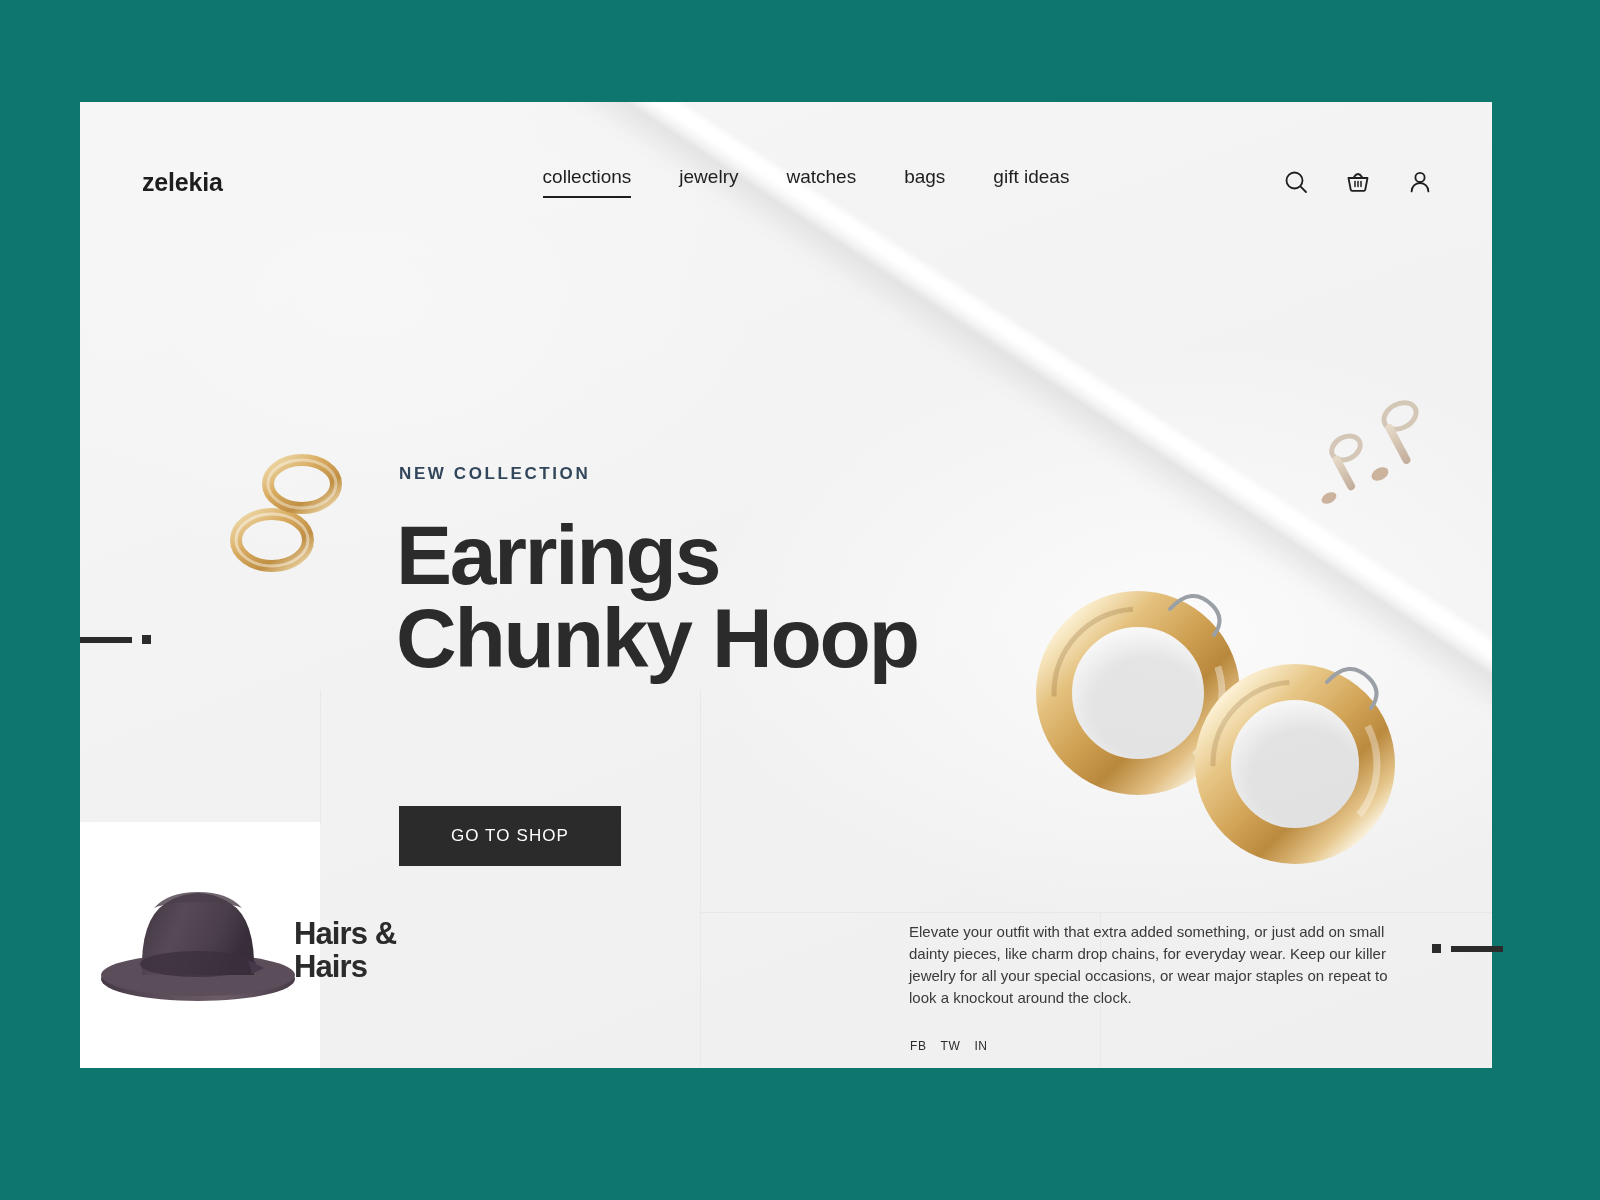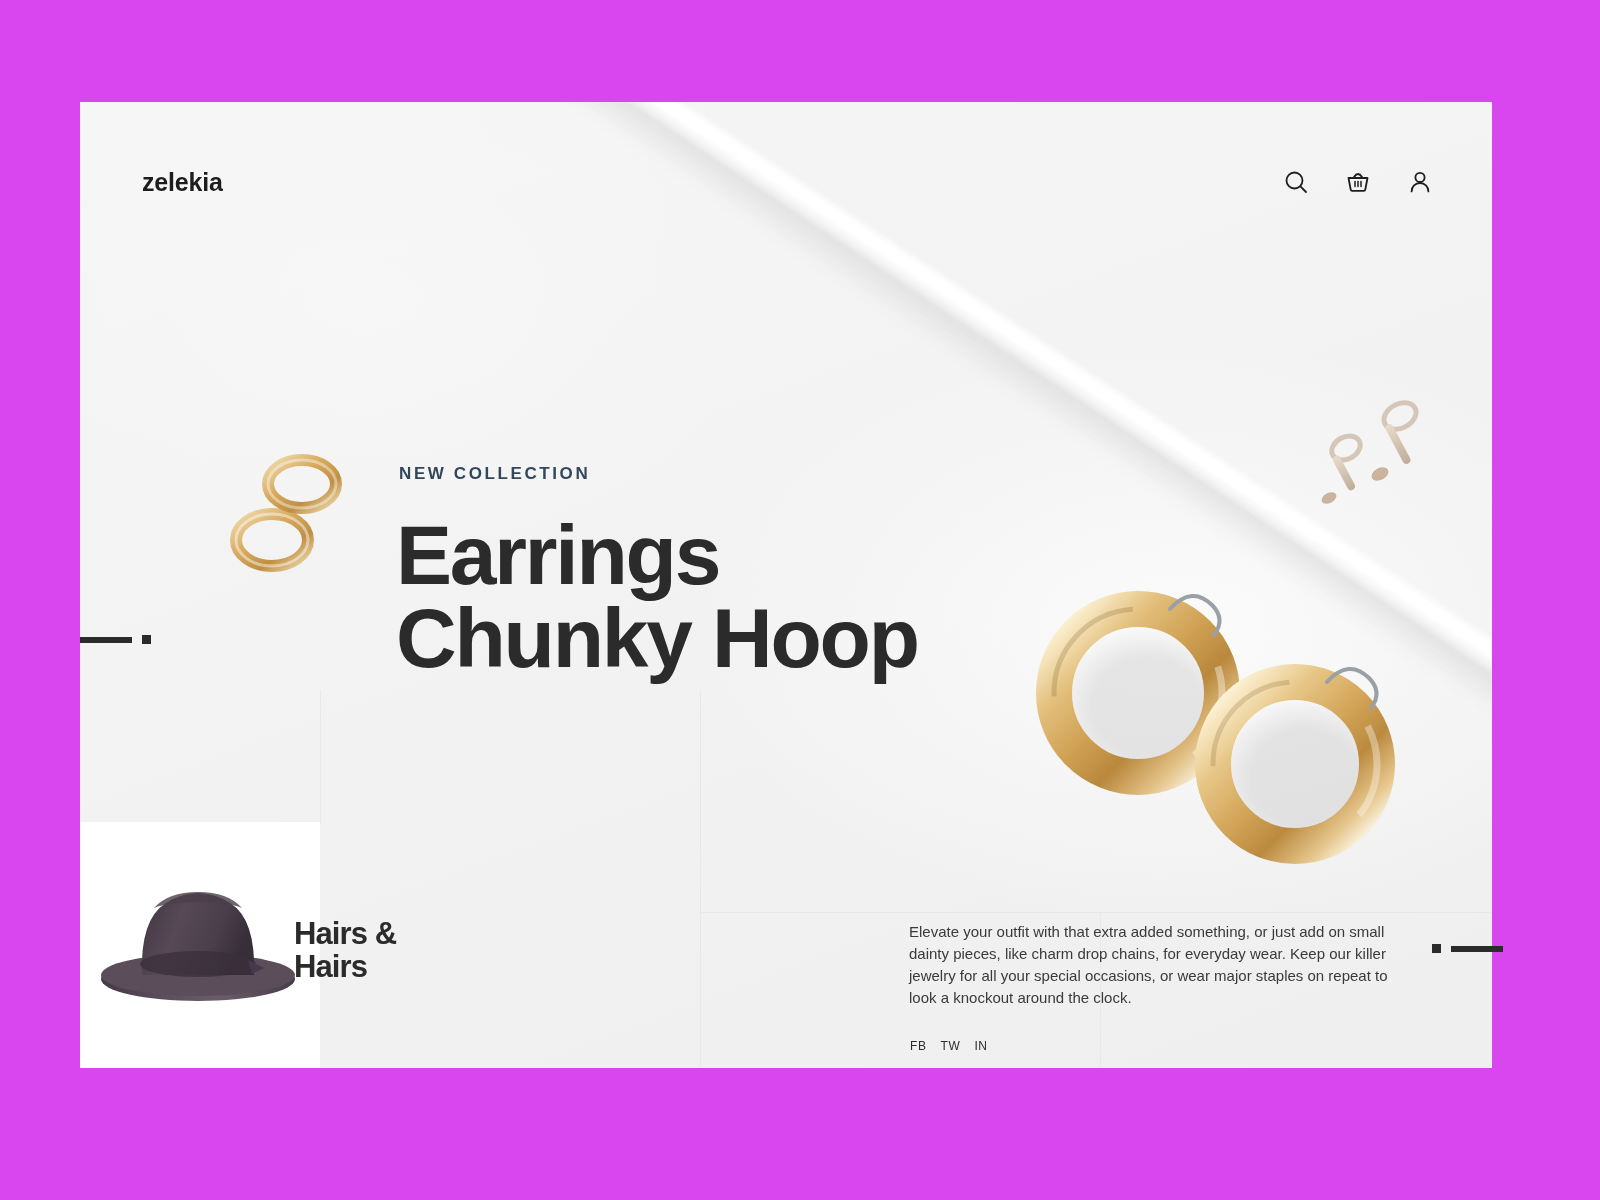--- a/index.html
+++ b/index.html
@@ -10,21 +10,21 @@
     overflow: hidden;
     background: #dfe2e6;
     font-family: "Liberation Sans", sans-serif;
   }
 
   
   .page {
     position: relative;
     width: 1600px;
     height: 1200px;
-    background: #d946ef;
+    background: #0f766e;
   }
 
   .card {
     position: absolute;
     left: 80px;
     top: 102px;
     width: 1412px;
     height: 966px;
     background: #f4f4f4;
     overflow: hidden;
@@ -324,20 +324,27 @@
       <ellipse cx="140" cy="166" rx="90" ry="80" fill="url(#sh2)"></ellipse>
       <circle cx="130" cy="152" r="82" fill="none" stroke="url(#gb2)" stroke-width="36"></circle>
       <circle cx="130" cy="152" r="82" fill="none" stroke="rgba(255,255,255,0.36)" stroke-width="7" stroke-dasharray="105 420" stroke-dashoffset="50"></circle>
       <circle cx="130" cy="152" r="82" fill="none" stroke="rgba(120,80,25,0.20)" stroke-width="5" stroke-dasharray="125 395" stroke-dashoffset="265"></circle>
       <path d="M162 70 q22 -24 42 -4 q14 14 2 30" fill="none" stroke="#9aa0a6" stroke-width="4" stroke-linecap="round"></path>
     </svg>
 
     <div class="header">
       <div class="logo">zelekia</div>
 
+      <nav class="nav">
+        <div class="nav-item active">collections</div>
+        <div class="nav-item">jewelry</div>
+        <div class="nav-item">watches</div>
+        <div class="nav-item">bags</div>
+        <div class="nav-item">gift ideas</div>
+      </nav>
 
       <div class="header-actions">
         <button class="icon-btn">
           <svg width="26" height="26" viewBox="0 0 26 26">
             <circle cx="11.5" cy="11.5" r="8" fill="none" stroke="#1e1e1e" stroke-width="1.8"></circle>
             <line x1="17.4" y1="17.4" x2="23" y2="23" stroke="#1e1e1e" stroke-width="1.8" stroke-linecap="round"></line>
           </svg>
         </button>
         <button class="icon-btn">
           <svg width="26" height="26" viewBox="0 0 26 26">
@@ -357,20 +364,21 @@
       </div>
     </div>
 
     <div class="eyebrow">NEW COLLECTION</div>
 
     <h1 class="headline">
       <span>Earrings</span>
       <span>Chunky Hoop</span>
     </h1>
 
+    <button class="cta">GO TO SHOP</button>
 
     <p class="desc">Elevate your outfit with that extra added something, or just add on small dainty pieces, like charm drop chains, for everyday wear. Keep our killer jewelry for all your special occasions, or wear major staples on repeat to look a knockout around the clock.</p>
 
     <div class="socials">
       <span class="social">FB</span>
       <span class="social">TW</span>
       <span class="social">IN</span>
     </div>
 
     <div class="next-card">

